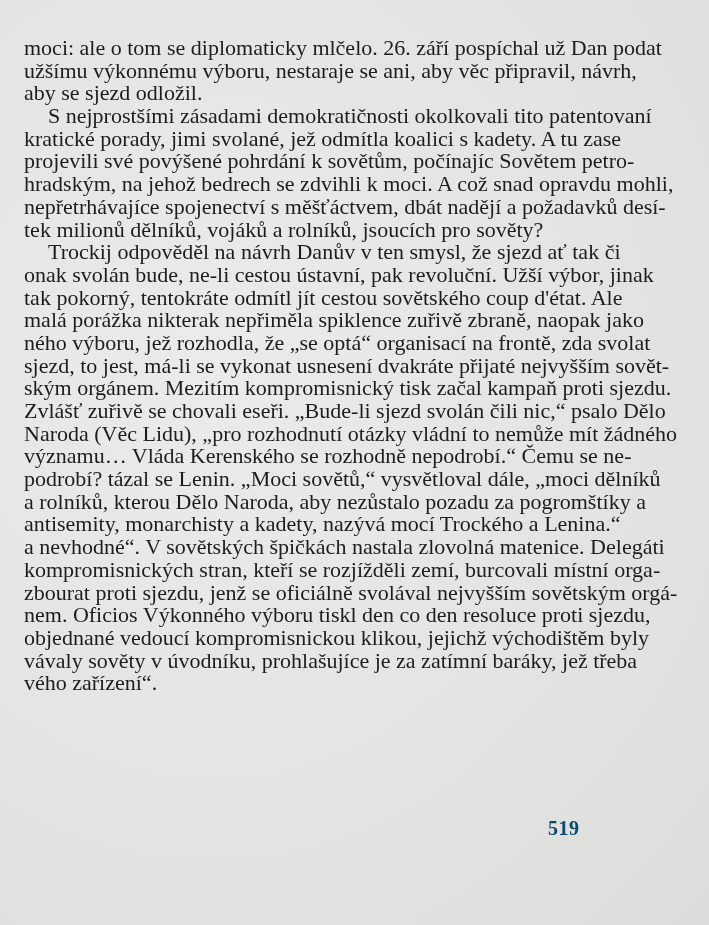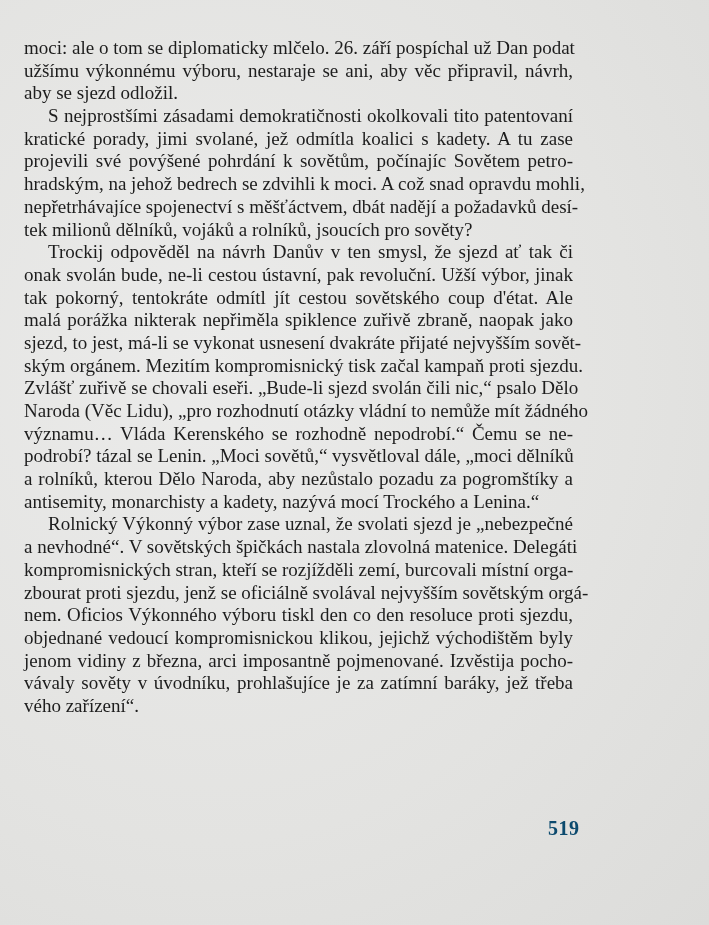--- a/index.html
+++ b/index.html
@@ -9,21 +9,21 @@
     background-image: radial-gradient(ellipse at 30% 40%, #ebebea 0%, #e3e3e1 60%, #dcdcda 100%);
     position: relative;
   }
   .page {
     position: absolute; left: 0; top: 0; width: 709px; height: 925px;
   }
   .text {
     position: absolute;
     left: 24px; top: 37px; width: 549px;
     font-family: "Liberation Serif", "DejaVu Serif", serif;
-    font-size: 19px;
+    font-size: 22px;
     line-height: 22.7px;
     color: #1d1d1d;
     text-align: justify;
   }
   .line {
     display: block; white-space: nowrap;
     text-align-last: justify;
     height: 22.7px;
     overflow: visible;
   }
@@ -52,35 +52,34 @@
         <span class="line">projevili své povýšené pohrdání k sovětům, počínajíc Sovětem petro-</span>
         <span class="line">hradským, na jehož bedrech se zdvihli k moci. A což snad opravdu mohli,</span>
         <span class="line">nepřetrhávajíce spojenectví s měšťáctvem, dbát nadějí a požadavků desí-</span>
         <span class="line last">tek milionů dělníků, vojáků a rolníků, jsoucích pro sověty?</span>
       </div>
       <div>
         <span class="line indent">Trockij odpověděl na návrh Danův v ten smysl, že sjezd ať tak či</span>
         <span class="line">onak svolán bude, ne-li cestou ústavní, pak revoluční. Užší výbor, jinak</span>
         <span class="line">tak pokorný, tentokráte odmítl jít cestou sovětského coup d'état. Ale</span>
         <span class="line">malá porážka nikterak nepřiměla spiklence zuřivě zbraně, naopak jako</span>
+        <span class="line">ného výboru, jež rozhodla, že „se optá“ organisací na frontě, zda svolat</span>
         <span class="line">sjezd, to jest, má-li se vykonat usnesení dvakráte přijaté nejvyšším sovět-</span>
         <span class="line">ským orgánem. Mezitím kompromisnický tisk začal kampaň proti sjezdu.</span>
         <span class="line">Zvlášť zuřivě se chovali eseři. „Bude-li sjezd svolán čili nic,“ psalo Dělo</span>
         <span class="line">Naroda (Věc Lidu), „pro rozhodnutí otázky vládní to nemůže mít žádného</span>
         <span class="line">významu… Vláda Kerenského se rozhodně nepodrobí.“ Čemu se ne-</span>
         <span class="line">podrobí? tázal se Lenin. „Moci sovětů,“ vysvětloval dále, „moci dělníků</span>
         <span class="line">a rolníků, kterou Dělo Naroda, aby nezůstalo pozadu za pogromštíky a</span>
         <span class="line last">antisemity, monarchisty a kadety, nazývá mocí Trockého a Lenina.“</span>
       </div>
       <div>
-        <span class="line indent">Rolnický Výkonný výbor zase uznal, že svolati sjezd je „nebezpečné</span>
         <span class="line">a nevhodné“. V sovětských špičkách nastala zlovolná matenice. Delegáti</span>
         <span class="line">kompromisnických stran, kteří se rozjížděli zemí, burcovali místní orga-</span>
         <span class="line">zbourat proti sjezdu, jenž se oficiálně svolával nejvyšším sovětským orgá-</span>
         <span class="line">nem. Oficios Výkonného výboru tiskl den co den resoluce proti sjezdu,</span>
         <span class="line">objednané vedoucí kompromisnickou klikou, jejichž východištěm byly</span>
-        <span class="line">jenom vidiny z března, arci imposantně pojmenované. Izvěstija pocho-</span>
         <span class="line">vávaly sověty v úvodníku, prohlašujíce je za zatímní baráky, jež třeba</span>
         <span class="line last">vého zařízení“.</span>
       </div>
     </div>
   <div class="pagenum">519</div>
 </div>
 
 </body></html>

